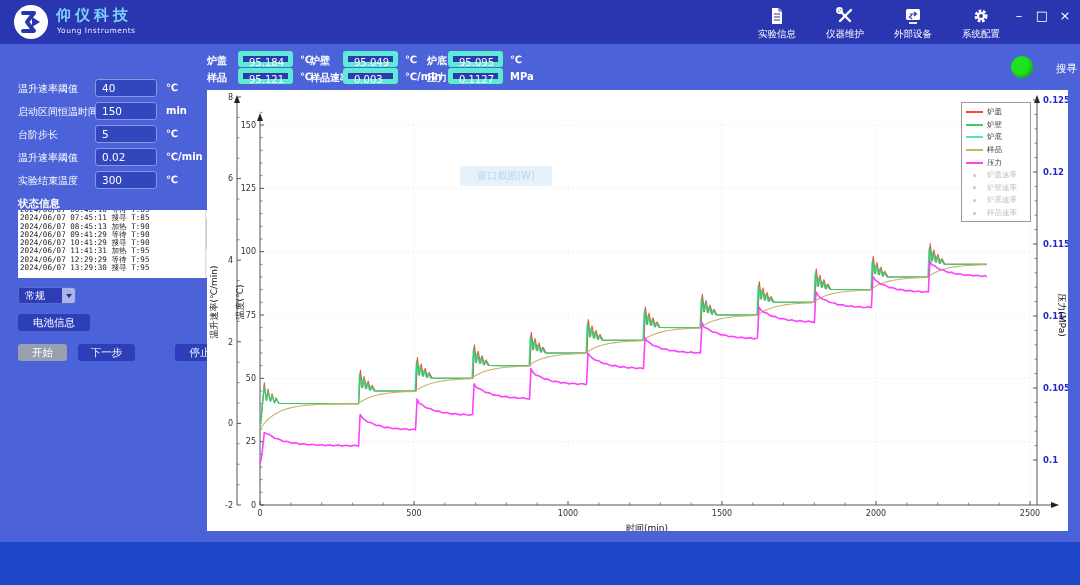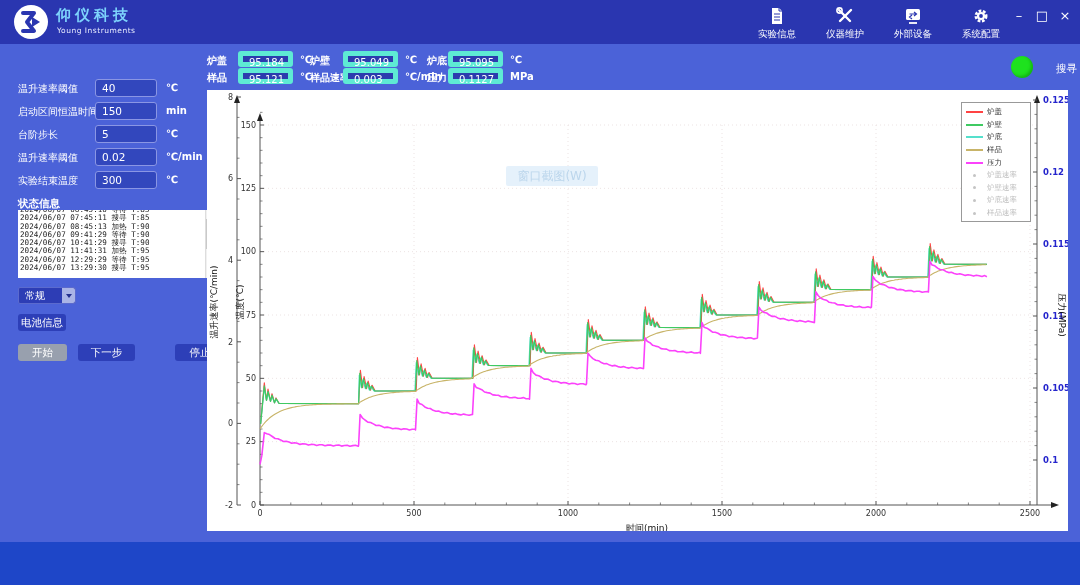--- a/index.html
+++ b/index.html
@@ -30,21 +30,21 @@
   .logline:first-child { margin-top:-4px; }
   .log-scroll { position:absolute; right:0; top:0; width:9px; height:68px; background:#f1f1f1; border-left:1px solid #ddd; }
   .log-thumb { position:absolute; right:1px; top:9px; width:7px; height:30px; background:#c9c9c9; }
   .arr-up,.arr-dn { position:absolute; right:1.5px; width:0; height:0; border-left:3px solid transparent; border-right:3px solid transparent; }
   .arr-up { top:3px; border-bottom:4px solid #777; }
   .arr-dn { bottom:3px; border-top:4px solid #777; }
   .dropdown { position:absolute; left:18px; top:287px; width:58px; height:17px; background:#2d3db5; border:1px solid #5b6ace; border-radius:2px; color:#fff; font-size:10px; line-height:15px; padding-left:6px; cursor:pointer; }
   .dd-arrowbox { position:absolute; right:0; top:0; width:13px; height:15px; background:#aab4e6; border-radius:0 2px 2px 0; }
   .dd-arrow { position:absolute; right:3px; top:6px; width:0; height:0; border-left:3.5px solid transparent; border-right:3.5px solid transparent; border-top:4px solid #24308f; }
   .btn { position:absolute; height:17px; border:none; border-radius:3px; color:#fff; font-size:10.5px; cursor:pointer; font-family:"DejaVu Sans","Liberation Sans",sans-serif; }
-  .btn-battery { left:18px; top:314px; width:48px; background:#2d3fb8; }
+  .btn-battery { left:18px; top:314px; width:72px; background:#2d3fb8; }
   .btn-start { left:18px; top:344px; width:49px; background:#98a0ae; }
   .btn-next { left:78px; top:344px; width:57px; background:#2d3fb8; }
   .btn-stop { left:143px; top:344px; width:50px; background:#2d3fb8;margin-left:32px; }
 
   
   .readrow { position:absolute; left:207px; width:340px; height:17px; }
   .readrow .lbl { position:absolute; top:3px; color:#fff; font-size:10px; font-weight:bold; white-space:nowrap; }
   .readrow .box { position:absolute; top:0; width:55px; height:16px; background:#2c3cae; border:5px solid #5eead4; border-radius:3px; color:#fff; font-size:10px; line-height:14px; padding-left:6px; }
   .readrow .unit { position:absolute; top:3px; color:#fff; font-size:10px; font-weight:bold; white-space:nowrap; }
   .p-l1{left:0} .p-b1{left:31px} .p-u1{left:93px} .p-l2{left:103px} .p-b2{left:136px} .p-u2{left:198px} .p-l3{left:220px} .p-b3{left:241px} .p-u3{left:303px}
@@ -52,21 +52,21 @@
   .status-word { position:absolute; left:1056px; top:62px; color:#fff; font-size:10.5px; }
 
   
   .chart-card { position:absolute; left:207px; top:90px; width:861px; height:441px; background:#fff; }
   .legend { position:absolute; left:754px; top:12px; width:70px; background:#fff; border:1px solid #999; padding:3px 0 2px 4px; }
   .legend-entry { display:flex; align-items:center; height:12.6px; cursor:pointer; }
   .legend-swatch { width:17px; height:2px; margin-right:4px; }
   .legend-dot { width:3px; height:3px; border-radius:50%; margin:0 11px 0 7px; background:#c4c4c4; }
   .legend-text { font-size:7.5px; color:#333; white-space:nowrap; }
   .legend-text.off { color:#bdbdbd; }
-  .watermark { position:absolute; left:253px; top:76px; width:92px; height:20px; background:rgba(208,230,247,.55); color:#bcd6ec; font-size:12px; text-align:center; line-height:20px; border-radius:2px;margin-left:46px; }
+  .watermark { position:absolute; left:253px; top:76px; width:92px; height:20px; background:rgba(208,230,247,.55); color:#bcd6ec; font-size:10px; text-align:center; line-height:20px; border-radius:2px; }
 
   
   .bottombar { position:absolute; left:0; top:542px; width:1080px; height:43px; background:#1e46c8; }
 </style>
 </head>
 <body>
 
 <div class="app">
 
   <div class="titlebar">

